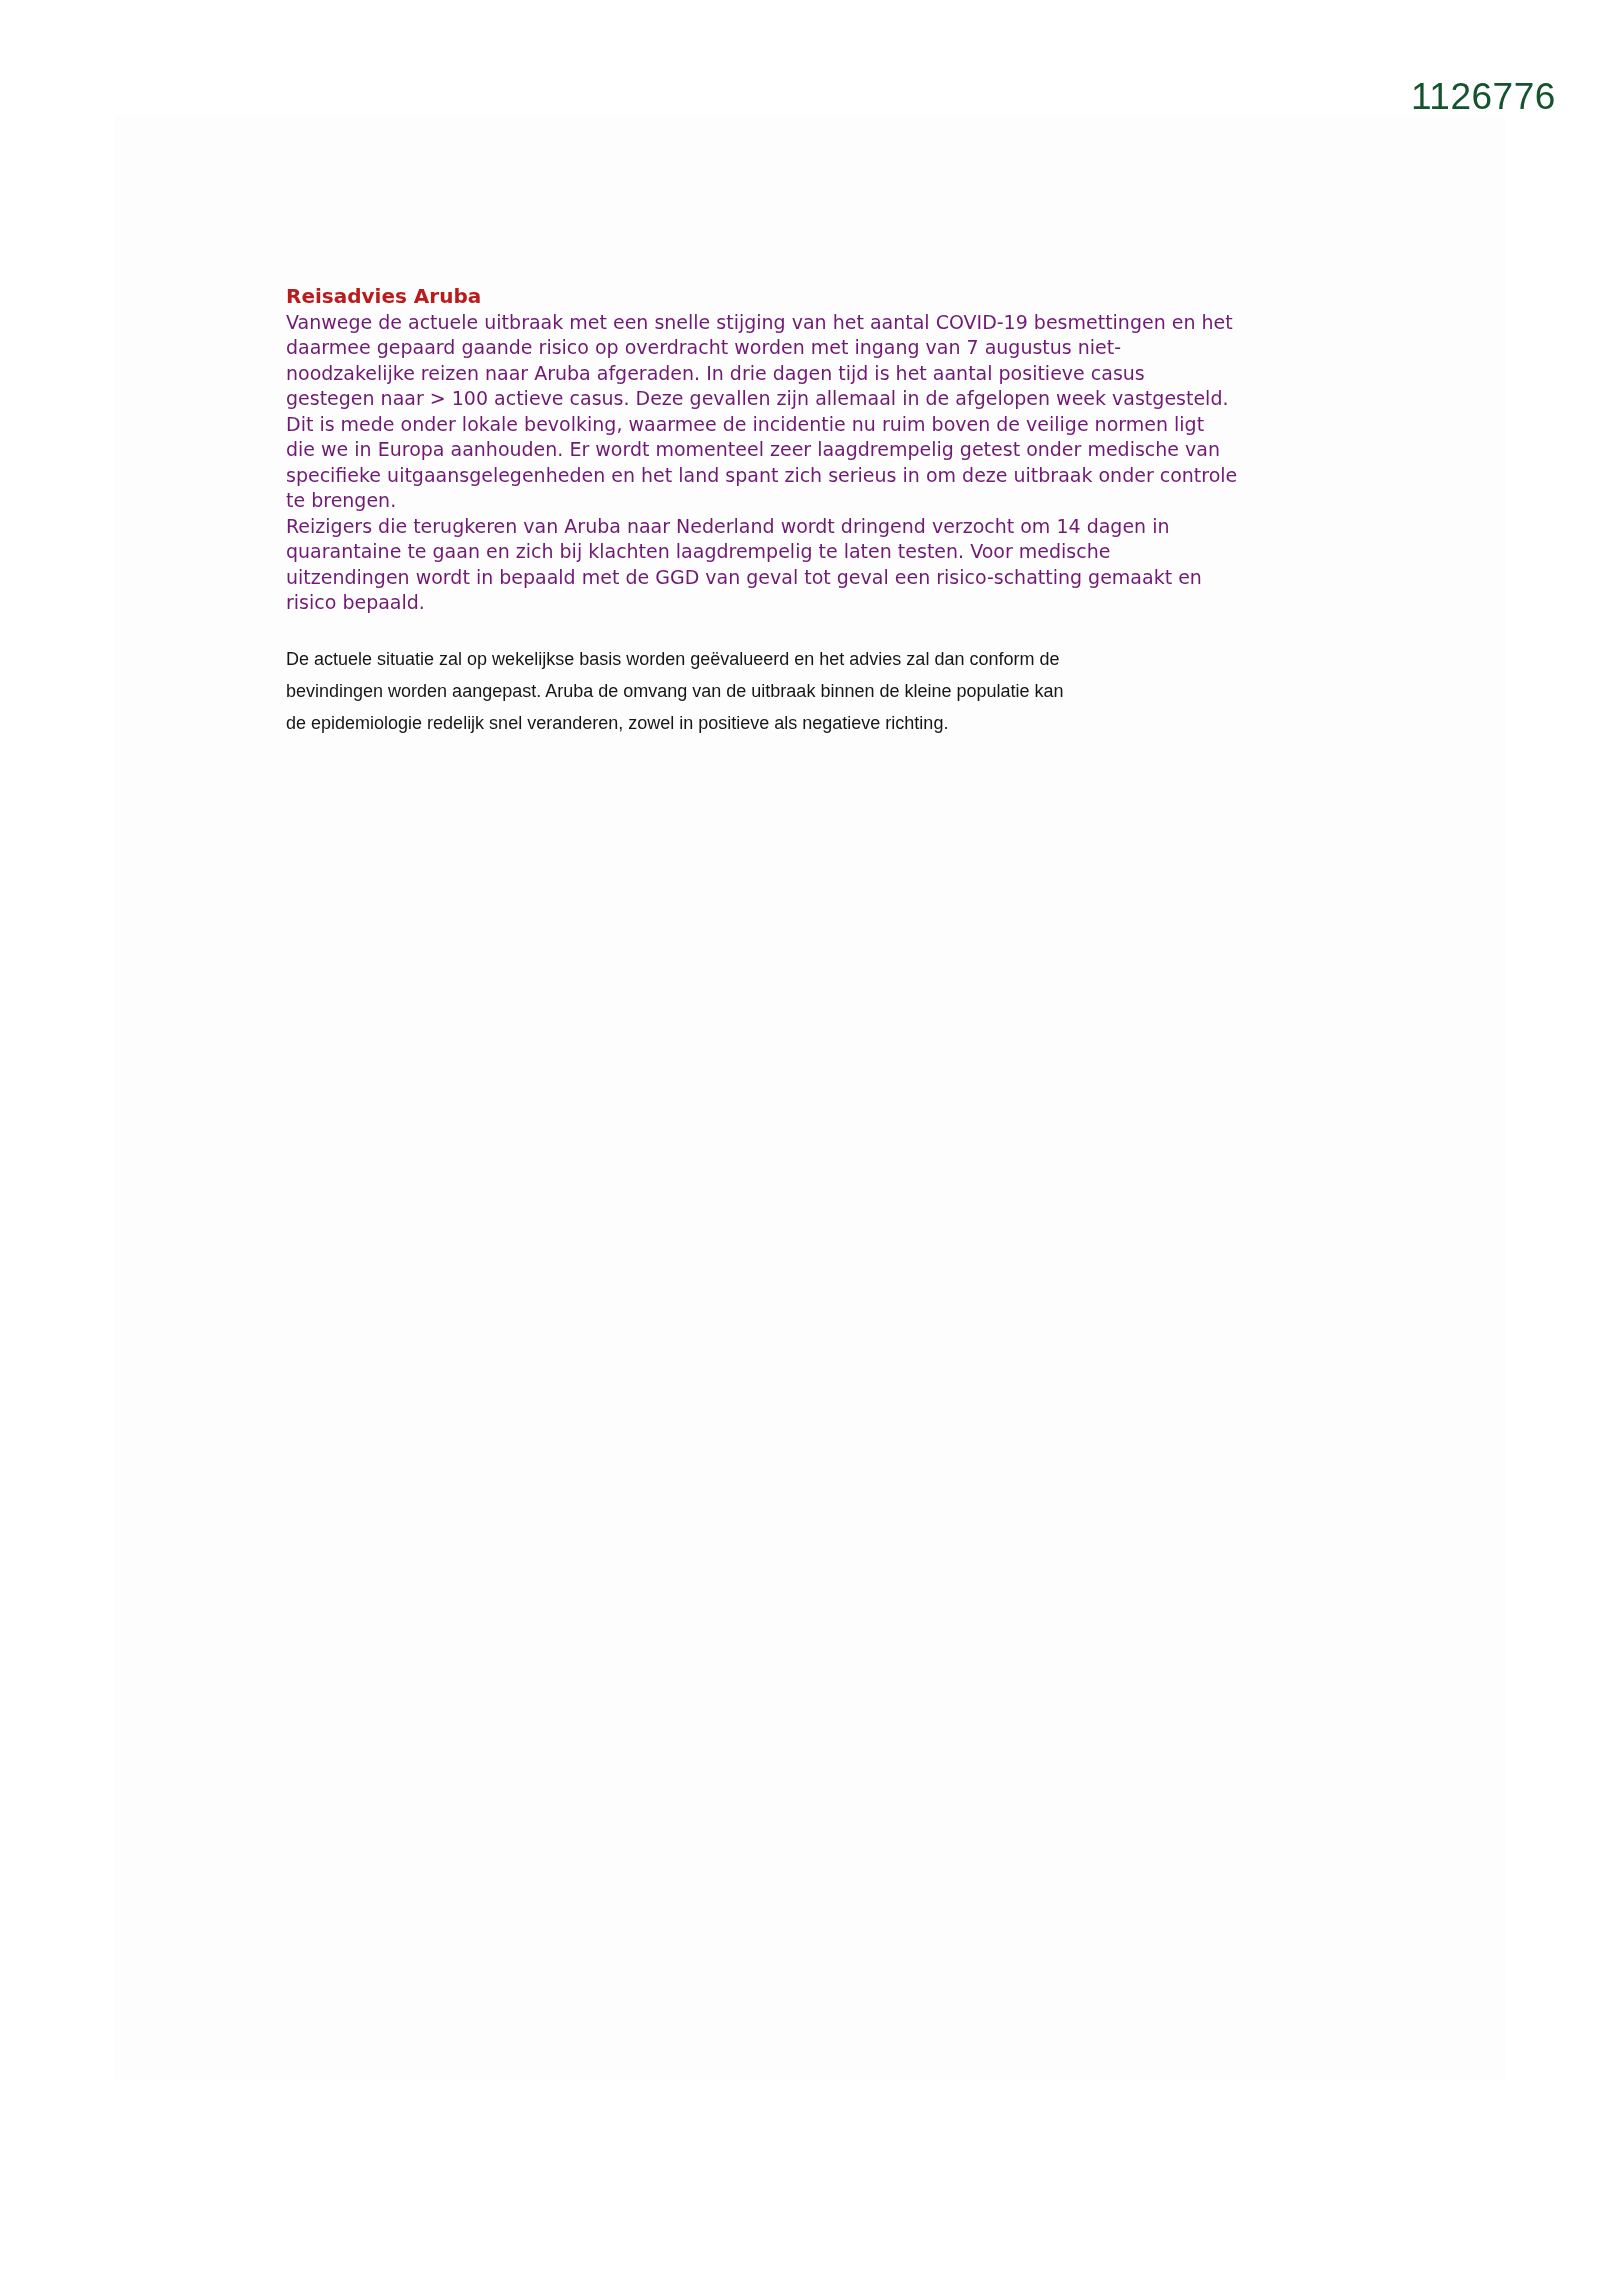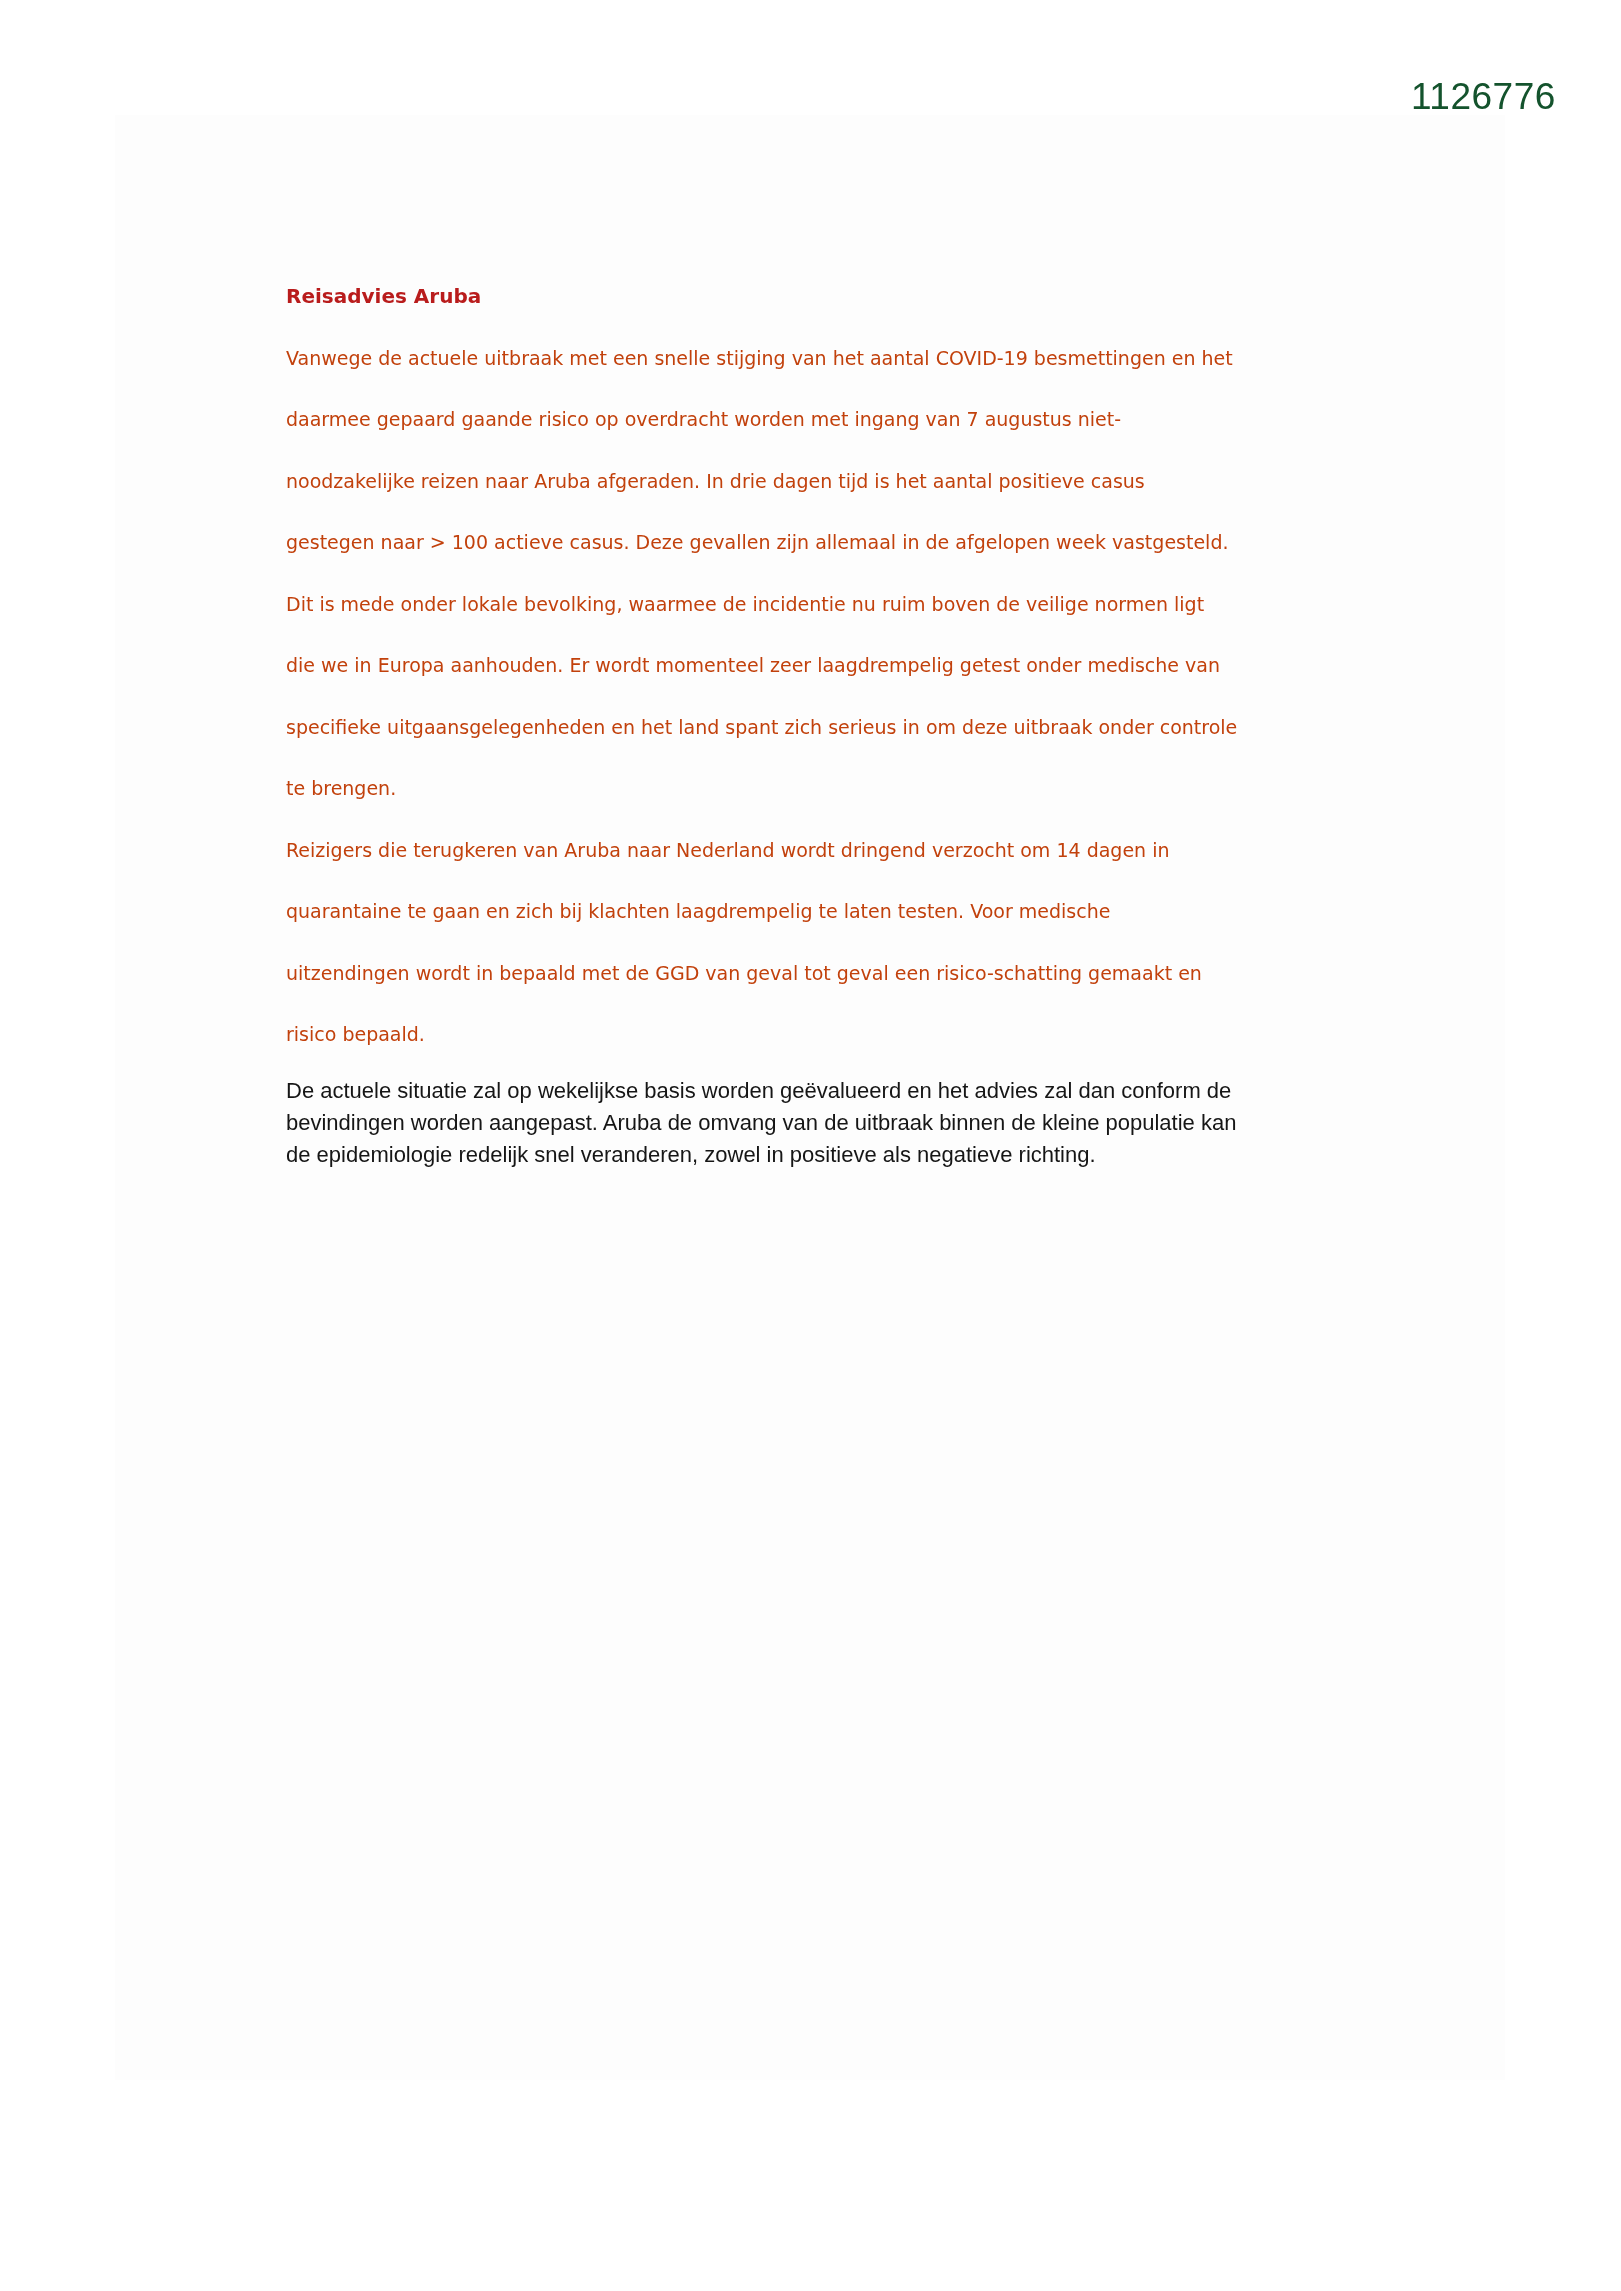--- a/index.html
+++ b/index.html
@@ -44,29 +44,28 @@
       font-size: 20px;
       line-height: 25.5px;
       margin: 0;
       color: #b91c1c;
     }
     .para1 .line {
       font-family: "DejaVu Sans", sans-serif;
       font-size: 19px;
       line-height: 25.5px;
       white-space: nowrap;
-      color: #c2410c;
-      margin-top: 36px;
+      color: #701a75;
     }
     .para2 {
       margin-top: 27.4px;
     }
     .para2 .line {
       font-family: "Liberation Sans", sans-serif;
-      font-size: 22px;
+      font-size: 18px;
       line-height: 32px;
       white-space: nowrap;
       color: #161616;
     }
   </style>
 </head>
 <body>
 
 <div class="doc-id">1126776</div>
 

